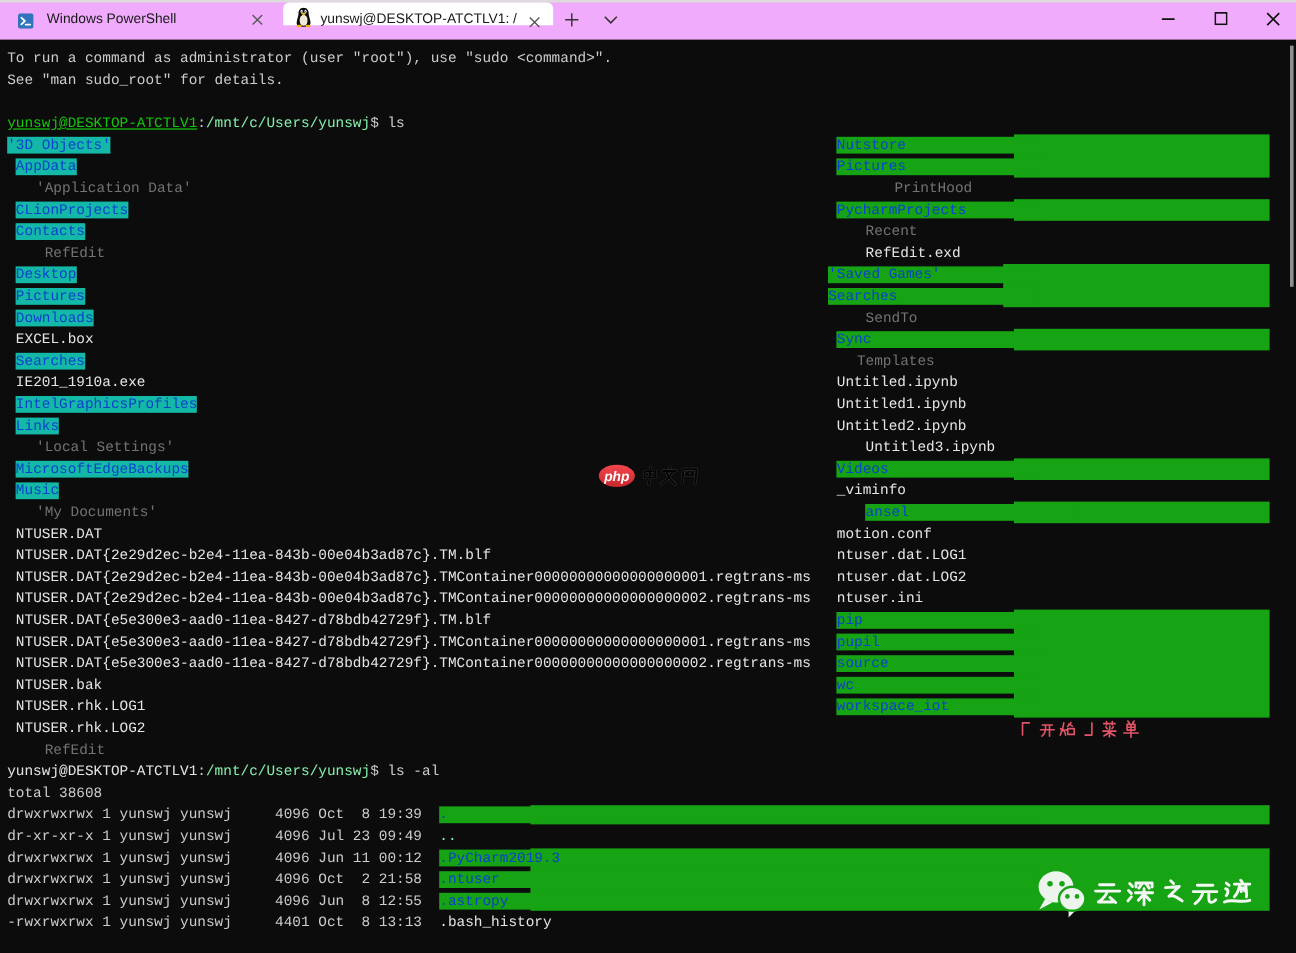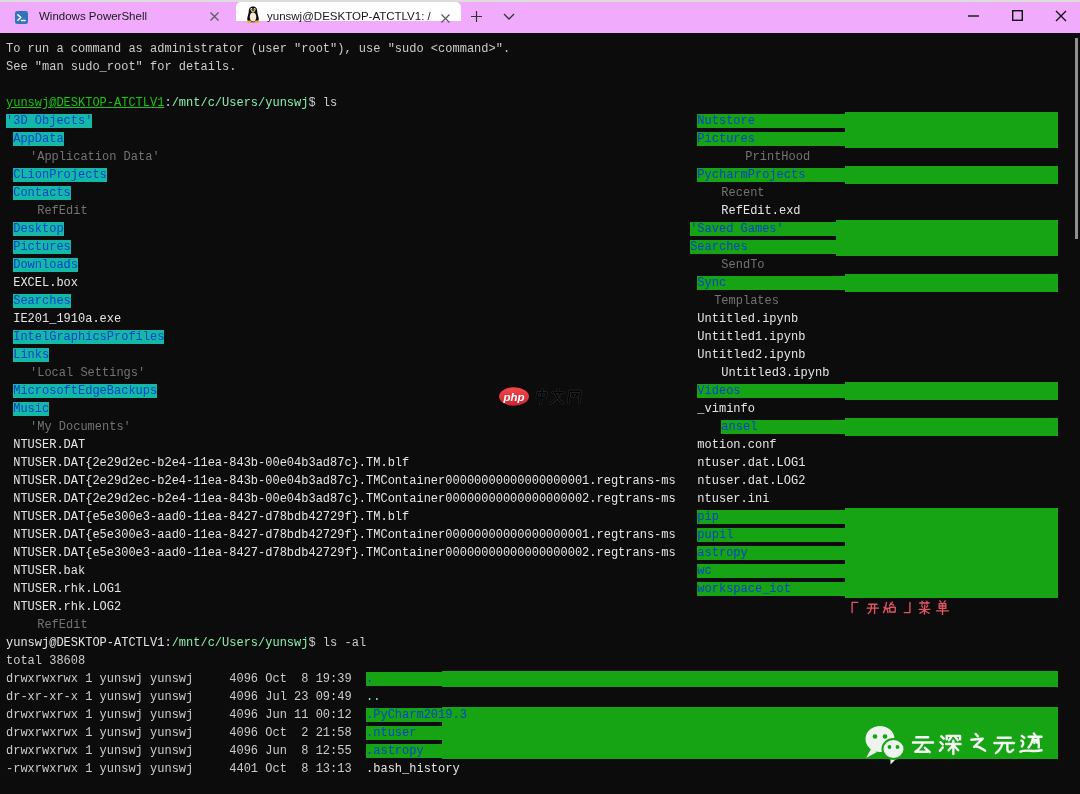--- a/index.html
+++ b/index.html
@@ -60,21 +60,21 @@
 <span class="r">'Local Settings'</span>                                                                                <span class="g">Untitled3.ipynb</span>
  <span class="d">MicrosoftEdgeBackups</span>                                                                           <span class="x">Videos                  </span>
  <span class="d">Music</span>                                                                                          <span class="g">_viminfo</span>
 <span class="r">'My Documents'</span>                                                                                  <span class="x">ansel                   </span>
  <span class="g">NTUSER.DAT</span>                                                                                     <span class="g">motion.conf</span>
  <span class="g">NTUSER.DAT{2e29d2ec-b2e4-11ea-843b-00e04b3ad87c}.TM.blf</span>                                        <span class="g">ntuser.dat.LOG1</span>
  <span class="g">NTUSER.DAT{2e29d2ec-b2e4-11ea-843b-00e04b3ad87c}.TMContainer00000000000000000001.regtrans-ms</span>   <span class="g">ntuser.dat.LOG2</span>
  <span class="g">NTUSER.DAT{2e29d2ec-b2e4-11ea-843b-00e04b3ad87c}.TMContainer00000000000000000002.regtrans-ms</span>   <span class="g">ntuser.ini</span>
  <span class="g">NTUSER.DAT{e5e300e3-aad0-11ea-8427-d78bdb42729f}.TM.blf</span>                                        <span class="x">pip                     </span>
  <span class="g">NTUSER.DAT{e5e300e3-aad0-11ea-8427-d78bdb42729f}.TMContainer00000000000000000001.regtrans-ms</span>   <span class="x">pupil                   </span>
- <span class="g">NTUSER.DAT{e5e300e3-aad0-11ea-8427-d78bdb42729f}.TMContainer00000000000000000002.regtrans-ms</span>   <span class="x">astropy                  </span>
+ <span class="g">NTUSER.DAT{e5e300e3-aad0-11ea-8427-d78bdb42729f}.TMContainer00000000000000000002.regtrans-ms</span>   <span class="x">source                  </span>
  <span class="g">NTUSER.bak</span>                                                                                     <span class="x">wc                      </span>
  <span class="g">NTUSER.rhk.LOG1</span>                                                                                <span class="x">workspace_iot           </span>
  <span class="g">NTUSER.rhk.LOG2</span>
  <span class="r">RefEdit</span>
 <span class="g">yunswj@DESKTOP-ATCTLV1</span>:<span class="b">/mnt/c/Users/yunswj</span>$ ls -al
 total 38608
 drwxrwxrwx 1 yunswj yunswj     4096 Oct  8 19:39  <span class="x">.                                                                     </span>
 dr-xr-xr-x 1 yunswj yunswj     4096 Jul 23 09:49  <span class="b">..</span>
 drwxrwxrwx 1 yunswj yunswj     4096 Jun 11 00:12  <span class="x">.PyCharm2019.3                                                        </span>
 drwxrwxrwx 1 yunswj yunswj     4096 Oct  2 21:58  <span class="x">.ntuser                                                              </span>

